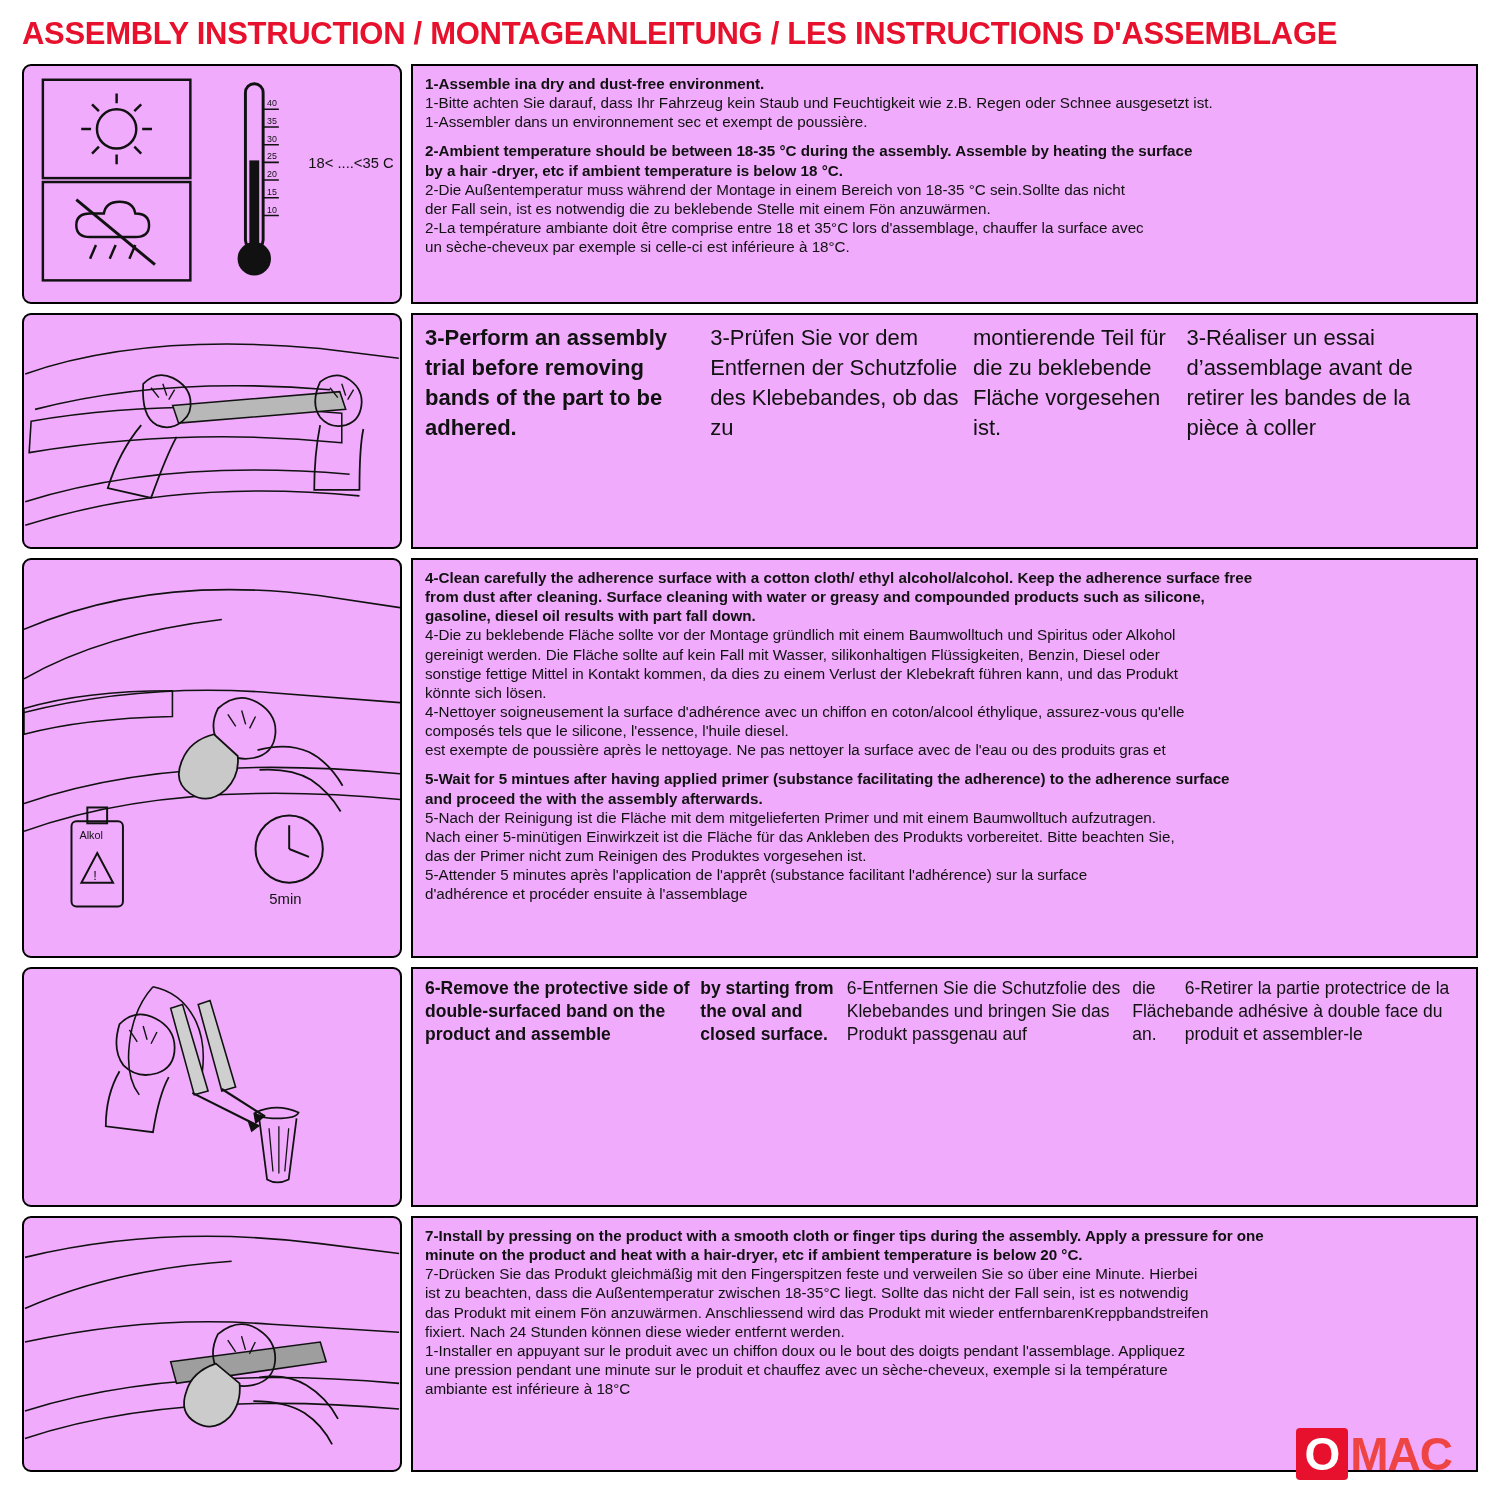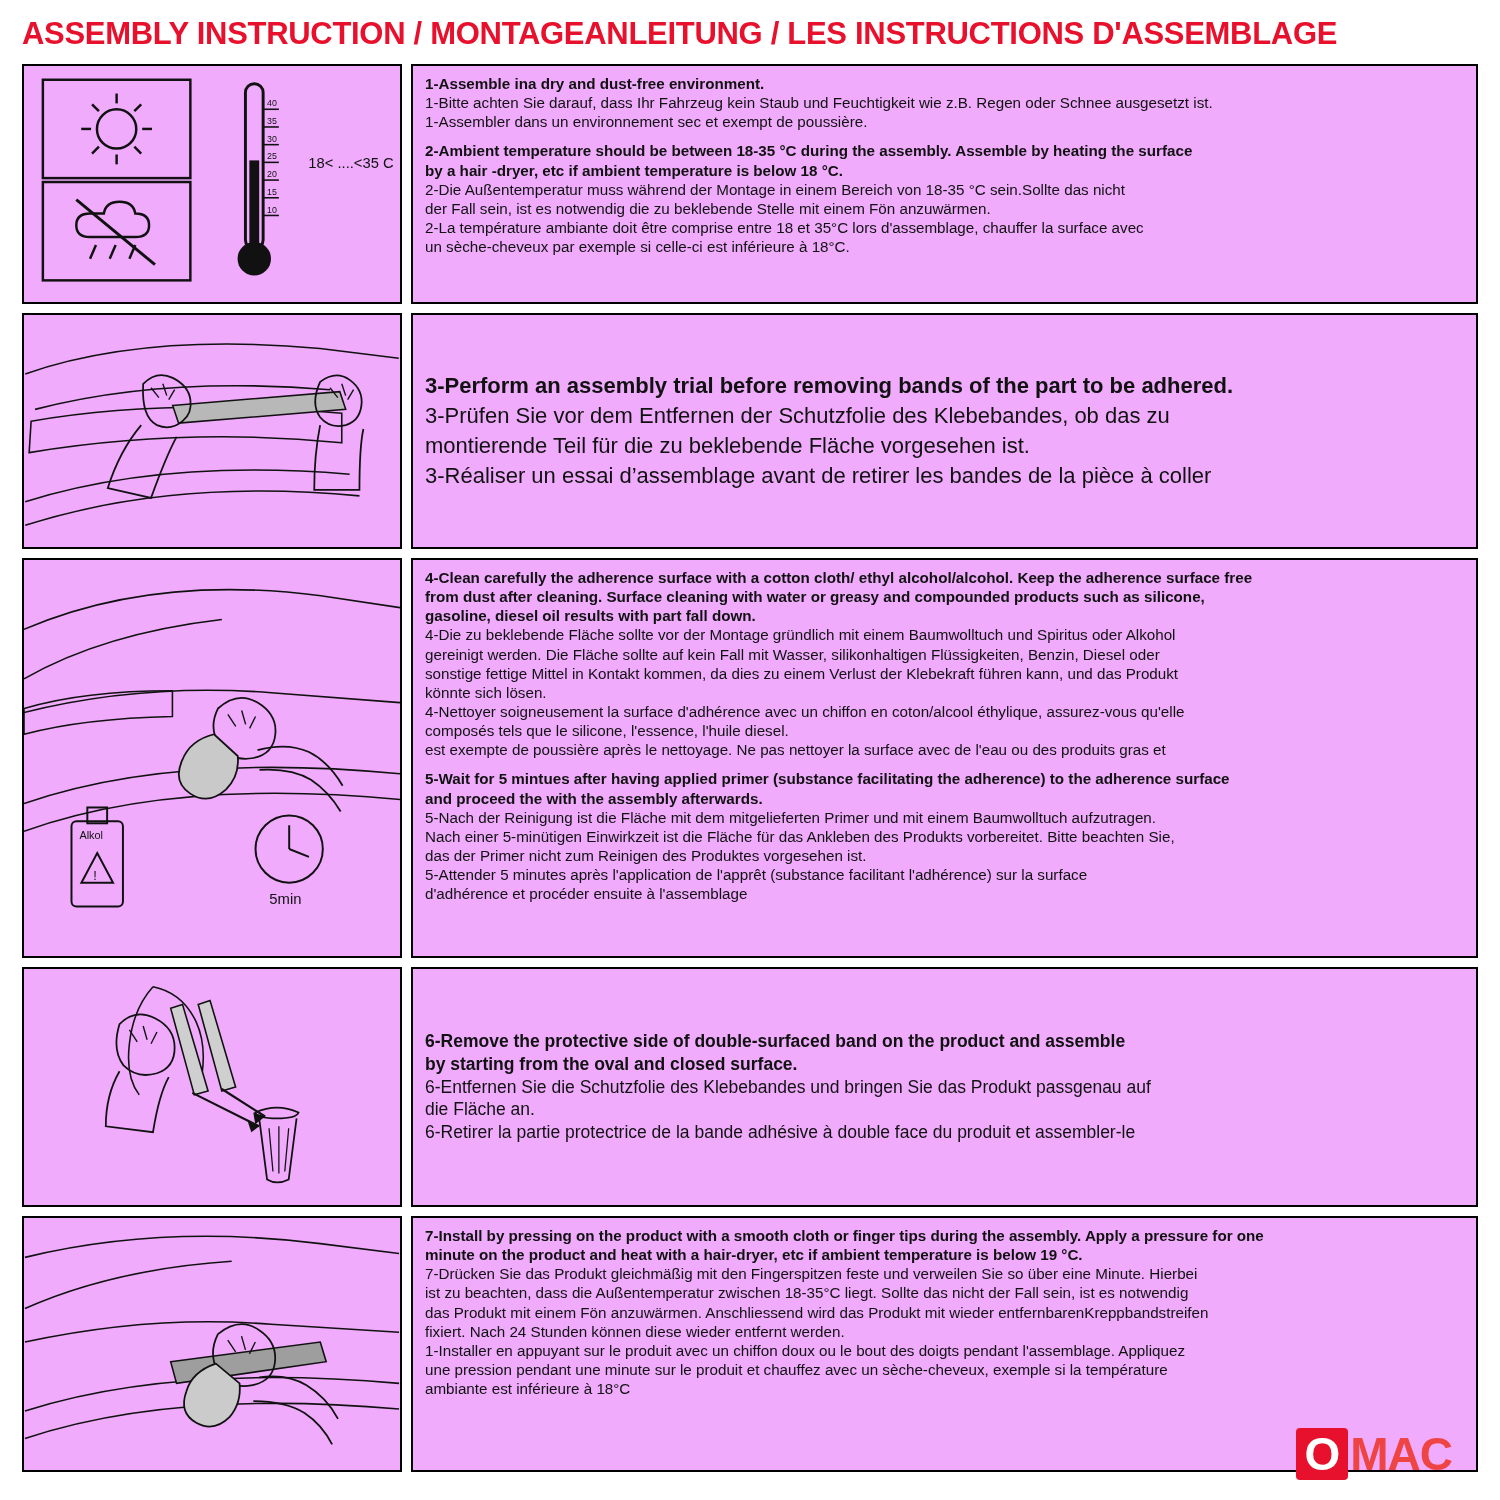--- a/index.html
+++ b/index.html
@@ -30,34 +30,35 @@
   .cell{
     border:2px solid #000;
     box-sizing:border-box;
     background:#f0abfc;
   }
   .img-cell{
     width:380px;
     flex:0 0 380px;
     position:relative;
     overflow:hidden;
+    border-radius:9px;
   }
   .txt-cell{
     flex:1;
     padding:8px 12px 8px 12px;
     box-sizing:border-box;
     overflow:hidden;
   }
   .txt-cell p{margin:0;}
   .b{font-weight:bold;}
   .t15{font-size:15.2px;line-height:1.26;}
   .t17{font-size:17.5px;line-height:1.3;}
   .t21{font-size:22px;line-height:1.36;}
   .gap{height:10px;}
-  .center-v{height:100%;display:flex;flex-direction:column;justify-content:center;}
+  .center-v{height:100%;display:flex;flex-direction:row;justify-content:center;}
   svg{display:block;}
   .logo-wrap{
     position:absolute;right:26px;bottom:14px;
     display:flex;align-items:center;
   }
   .logo-o{
     background:#e8112d;color:#fff;font-weight:bold;
     font-size:46px;line-height:52px;
     padding:0 8px;border-radius:4px;margin-right:2px;
     font-family:"Liberation Sans", sans-serif;
@@ -289,21 +290,21 @@
           <path d="M194 148 q-24 8 -30 28 q-8 22 10 32 q18 10 34 -6 q12 -14 10 -34 z" fill="#cbcbcb" stroke="#111" stroke-width="1.8"></path>
           <g stroke="#111" stroke-width="1.4" fill="none">
             <path d="M206 124 l8 12"></path>
               <path d="M220 120 l4 14"></path>
               <path d="M234 126 l-6 12"></path>
           </g>
         </svg>
       </div>
       <div class="cell txt-cell" style="height:256px">
         <p class="t15 b">7-Install by pressing on the product with a smooth cloth or finger tips during the assembly. Apply a pressure for one</p>
-        <p class="t15 b">minute on the product and heat with a hair-dryer, etc if ambient temperature is below 19 °C.</p>
+        <p class="t15 b">minute on the product and heat with a hair-dryer, etc if ambient temperature is below 20 °C.</p>
         <p class="t15">7-Drücken Sie das Produkt gleichmäßig mit den Fingerspitzen feste und verweilen Sie so über eine Minute. Hierbei</p>
         <p class="t15">ist zu beachten, dass die Außentemperatur zwischen 18-35°C liegt. Sollte das nicht der Fall sein, ist es notwendig</p>
         <p class="t15">das Produkt mit einem Fön anzuwärmen. Anschliessend wird das Produkt mit wieder entfernbarenKreppbandstreifen</p>
         <p class="t15">fixiert. Nach 24 Stunden können diese wieder entfernt werden.</p>
         <p class="t15">1-Installer en appuyant sur le produit avec un chiffon doux ou le bout des doigts pendant l'assemblage. Appliquez</p>
         <p class="t15">une pression pendant une minute sur le produit et chauffez avec un sèche-cheveux, exemple si la température</p>
         <p class="t15">ambiante est inférieure à 18°C</p>
       </div>
     </div>
 

